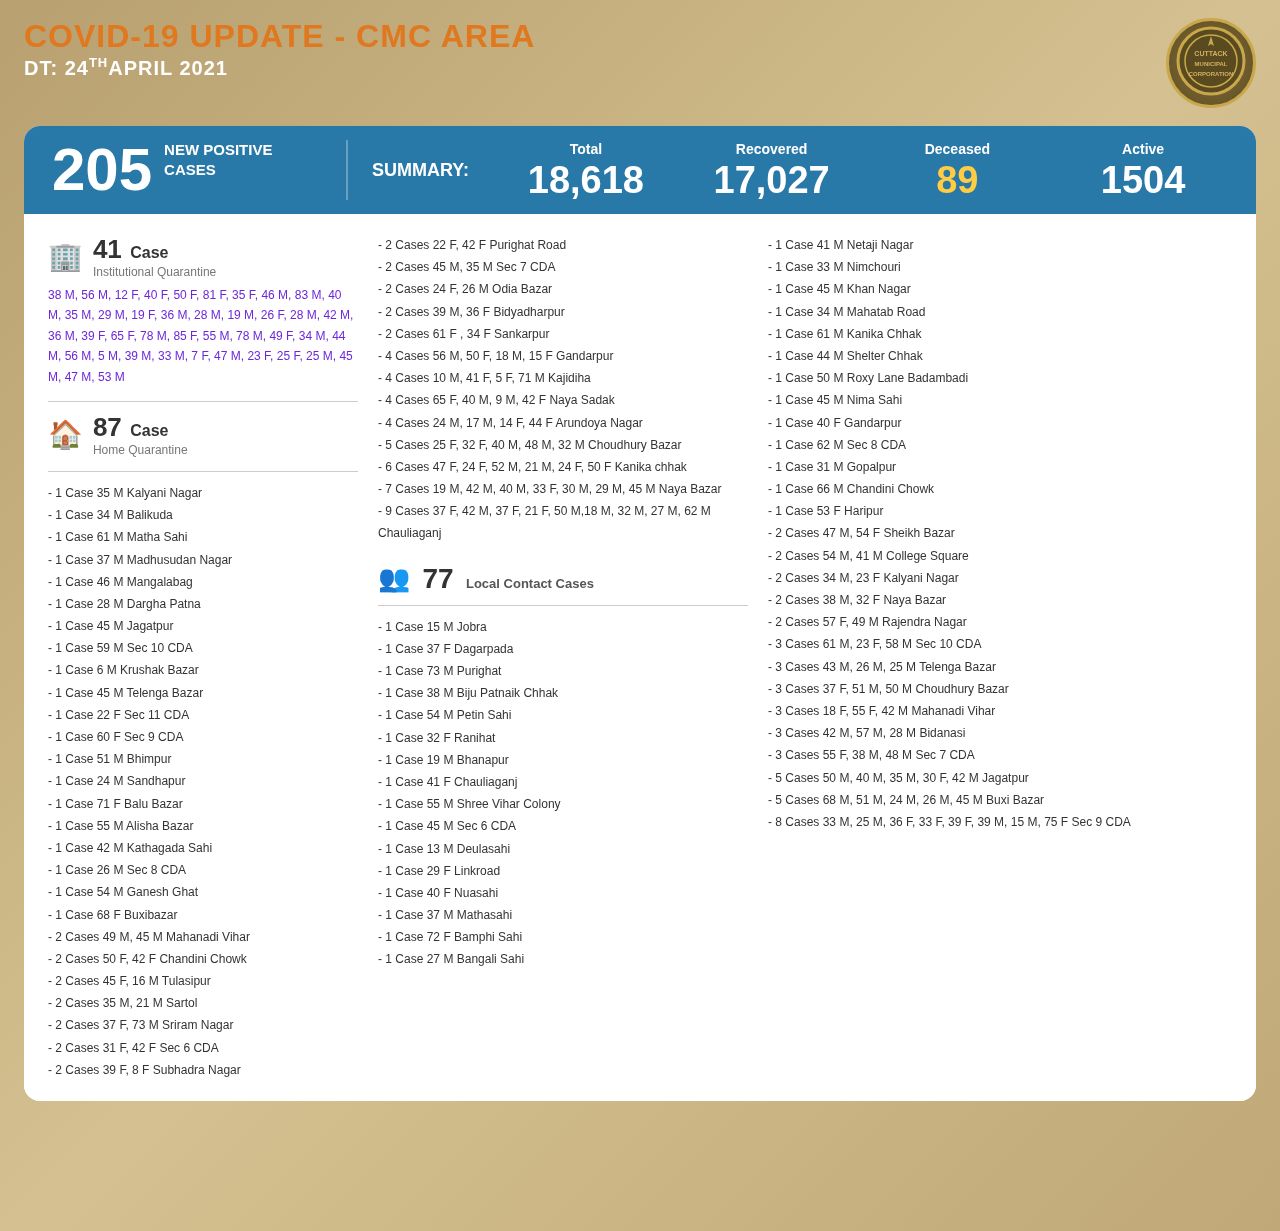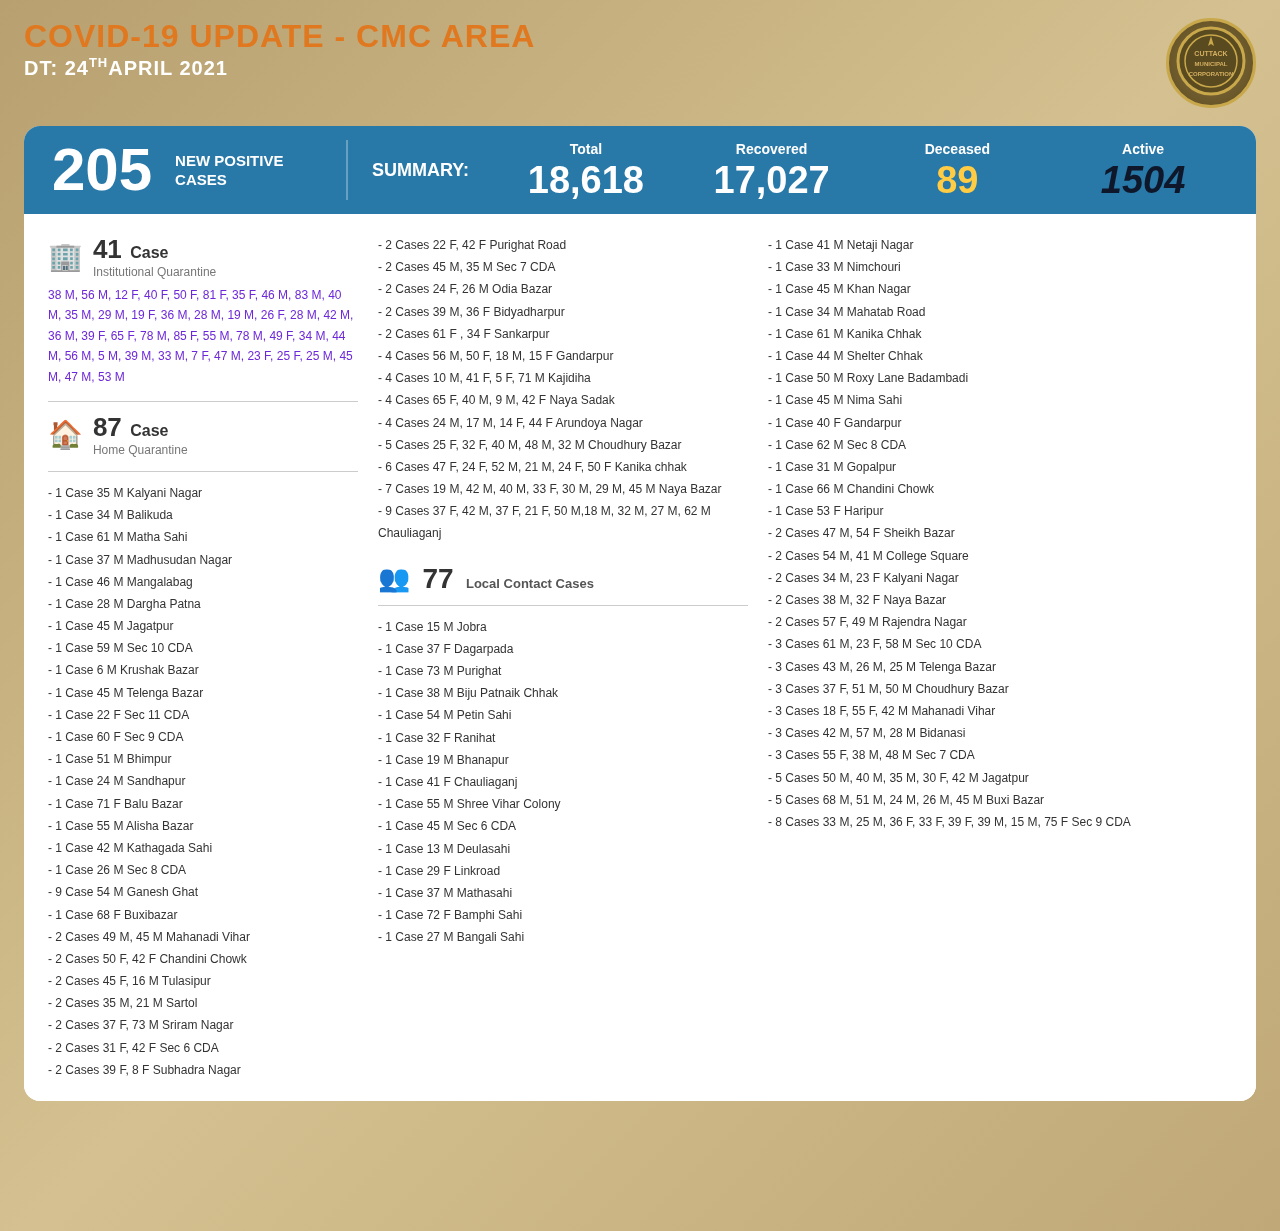--- a/index.html
+++ b/index.html
@@ -65,22 +65,21 @@
     
     .summary-bar {
       background: #2878a8;
       display: flex;
       align-items: center;
       padding: 14px 28px;
       gap: 0;
     }
     .new-positive-block {
       display: flex;
-      align-items: center;
-      gap: 23px;
+      gap: 12px;
       min-width: 270px;
     }
     .big-number {
       color: #fff;
       font-size: 60px;
       font-weight: 900;
       line-height: 1;
     }
     .new-positive-label {
       color: #fff;
@@ -117,21 +116,21 @@
       font-weight: 600;
       margin-bottom: 4px;
     }
     .stat-value {
       color: #fff;
       font-size: 38px;
       font-weight: 900;
       line-height: 1;
     }
     .stat-value.deceased { color: #ffcc44; }
-    .stat-value.active { color: #0f172a; font-style: italic; }
+    .stat-value.active { color: #ffffff; }
     
     .content-area {
       padding: 20px 24px;
       background: #fff;
     }
     .three-cols {
       display: grid;
       grid-template-columns: 310px 370px 1fr;
       gap: 20px;
     }
@@ -292,21 +291,21 @@
               <li>1 Case 6   M Krushak Bazar</li>
               <li>1 Case 45  M Telenga Bazar</li>
               <li>1 Case 22  F Sec 11 CDA</li>
               <li>1 Case 60 F Sec 9 CDA</li>
               <li>1 Case 51 M Bhimpur</li>
               <li>1 Case 24 M Sandhapur</li>
               <li>1 Case 71 F Balu Bazar</li>
               <li>1 Case 55 M Alisha Bazar</li>
               <li>1 Case 42 M Kathagada Sahi</li>
               <li>1 Case 26 M Sec 8 CDA</li>
-              <li>9 Case 54 M Ganesh Ghat</li>
+              <li>1 Case 54 M Ganesh Ghat</li>
               <li>1 Case 68 F Buxibazar</li>
               <li>2 Cases 49 M, 45 M Mahanadi Vihar</li>
               <li>2 Cases 50 F, 42 F Chandini Chowk</li>
               <li>2 Cases 45  F, 16 M Tulasipur</li>
               <li>2 Cases 35  M, 21 M Sartol</li>
               <li>2 Cases 37  F, 73 M Sriram Nagar</li>
               <li>2 Cases 31  F, 42 F Sec 6 CDA</li>
               <li>2 Cases 39  F, 8 F Subhadra Nagar</li>
             </ul>
         </div>
@@ -343,20 +342,21 @@
                 <li>1 Case 73 M Purighat</li>
                 <li>1 Case 38  M Biju Patnaik Chhak</li>
                 <li>1 Case 54  M Petin Sahi</li>
                 <li>1 Case 32  F Ranihat</li>
                 <li>1 Case 19  M Bhanapur</li>
                 <li>1 Case 41  F Chauliaganj</li>
                 <li>1 Case 55  M Shree Vihar Colony</li>
                 <li>1 Case 45  M Sec 6 CDA</li>
                 <li>1 Case 13  M Deulasahi</li>
                 <li>1 Case 29  F Linkroad</li>
+                <li>1 Case 40 F Nuasahi</li>
                 <li>1 Case 37 M Mathasahi</li>
                 <li>1 Case 72 F Bamphi Sahi</li>
                 <li>1 Case 27 M Bangali Sahi</li>
               </ul>
           </div>
         </div>
 
         <div class="col-right">
           <ul class="case-list" id="right-list">
               <li>1 Case 41 M Netaji Nagar</li>

